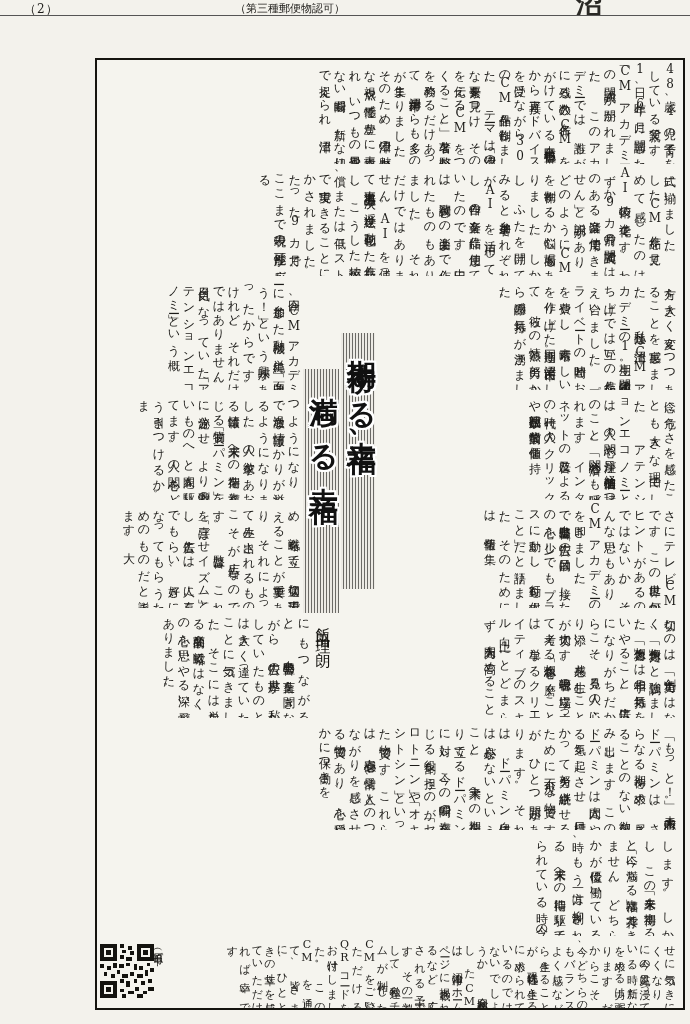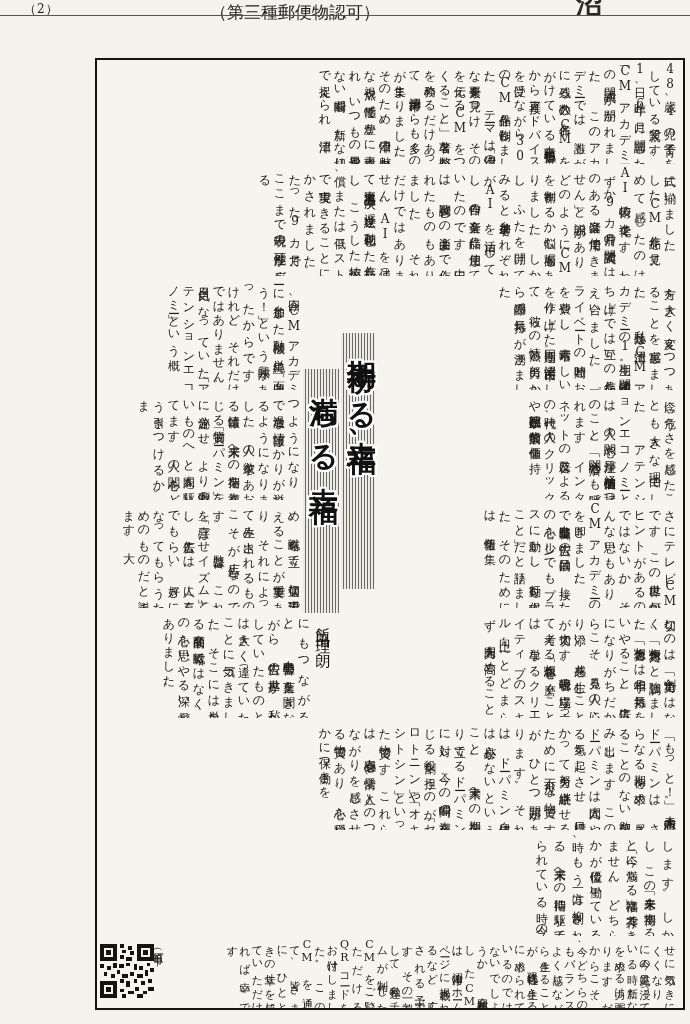--- a/index.html
+++ b/index.html
@@ -4,21 +4,21 @@
 <style>
   html,body{margin:0;padding:0;background:#d8d6d0;}
   .page{
     position:relative;width:690px;height:1024px;overflow:hidden;
     background:#f3f2ec;
     font-family:"DejaVu Serif","Liberation Serif",serif;
     color:#1c1b18;
   }
   
   .hdr-page-num{position:absolute;left:24px;top:1px;font-size:12px;letter-spacing:1px;}
-  .hdr-permit{position:absolute;left:210px;top:1px;font-size:17px;}
+  .hdr-permit{position:absolute;left:235px;top:1px;font-size:11px;}
   .hdr-rule{position:absolute;left:0;top:15px;width:690px;height:1px;background:#555;}
   .masthead{
     position:absolute;left:575px;top:-14px;width:115px;height:29px;overflow:hidden;
   }
   .masthead span{
     font-size:28px;font-weight:bold;letter-spacing:32px;color:#2a2925;
     font-family:"DejaVu Serif","Liberation Serif",serif;
   }
   
   .frame{

